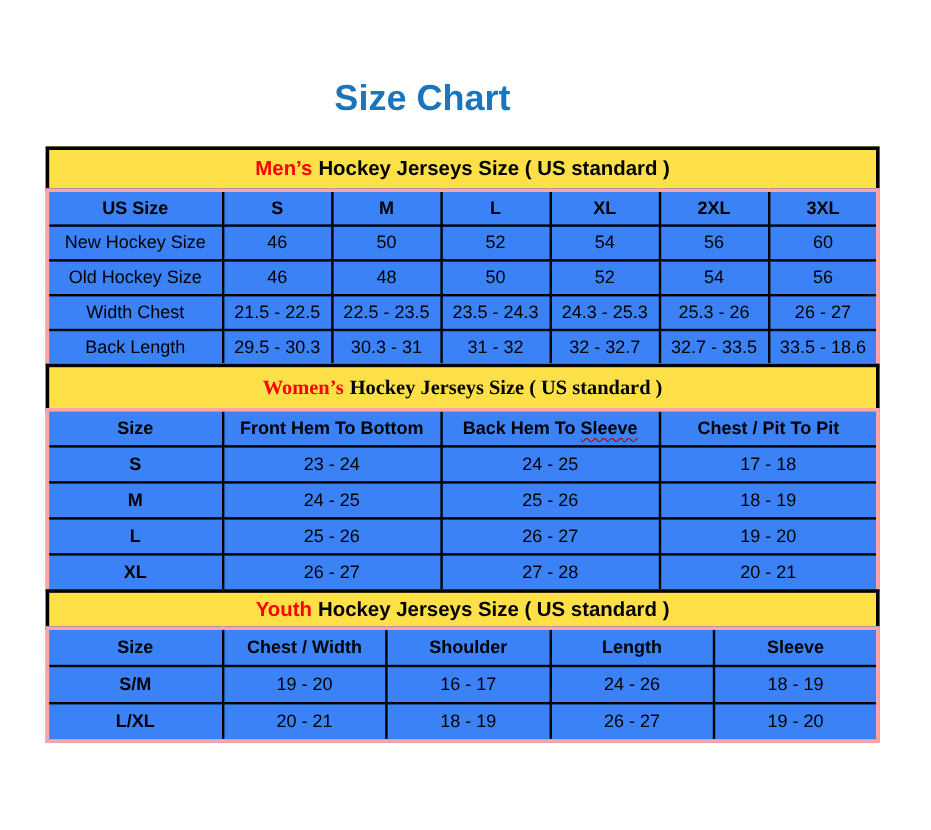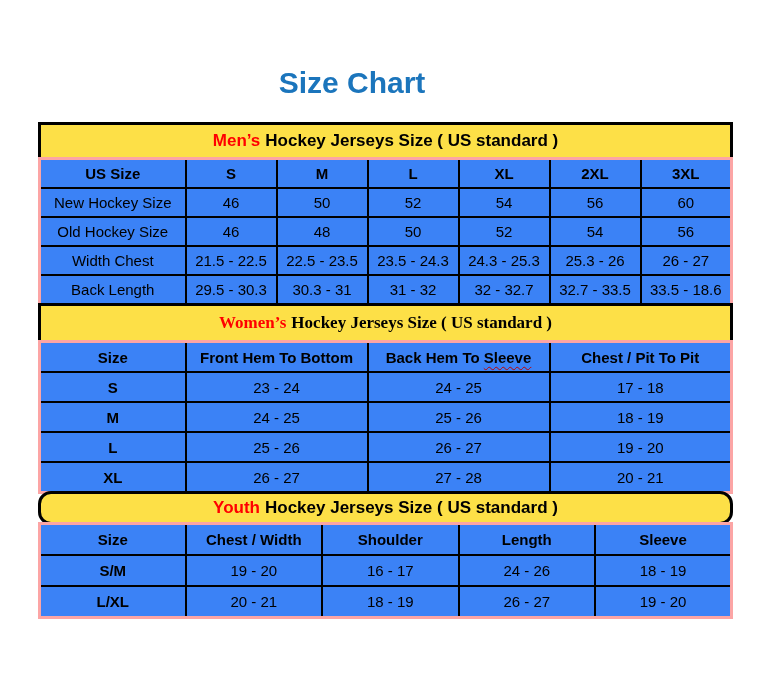--- a/index.html
+++ b/index.html
@@ -8,21 +8,21 @@
   .title{position:absolute;top:66px;left:0;width:704px;margin:0;text-align:center;
          font-size:30px;line-height:1.1;font-weight:700;color:#1B75BC;}
   .chart-wrap{position:absolute;left:38px;top:122px;width:695px;}
   .section + .section{margin-top:-3px;}
   .banner{box-sizing:border-box;background:#fde047;border:3px solid #000;
           display:flex;justify-content:center;align-items:center;gap:5px;
           font-weight:700;font-size:17px;color:#000;}
   .banner .hl{color:#FF0000;}
   .banner-men{height:38px;}
   .banner-women{height:40px;font-family:Liberation Serif, serif;}
-  .banner-youth{height:34px;border-radius:13px;}
+  .banner-youth{height:34px;}
   table.tbl{width:100%;border-collapse:collapse;table-layout:fixed;
             border:3px solid #fca5a5;margin-top:-3px;background:#3b82f6;}
   .tbl th,.tbl td{border:2px solid #000;text-align:center;vertical-align:middle;
                   font-size:15px;padding:1px 2px;overflow:hidden;}
   .tbl th{font-weight:700;}
   .tbl td{font-weight:400;border-radius:11px;}
   .tbl th.reg{font-weight:400;}
   .tbl.men th,.tbl.men td{height:25px;}
   .tbl.women th,.tbl.women td{height:26px;}
   .tbl.youth th,.tbl.youth td{height:27px;}

